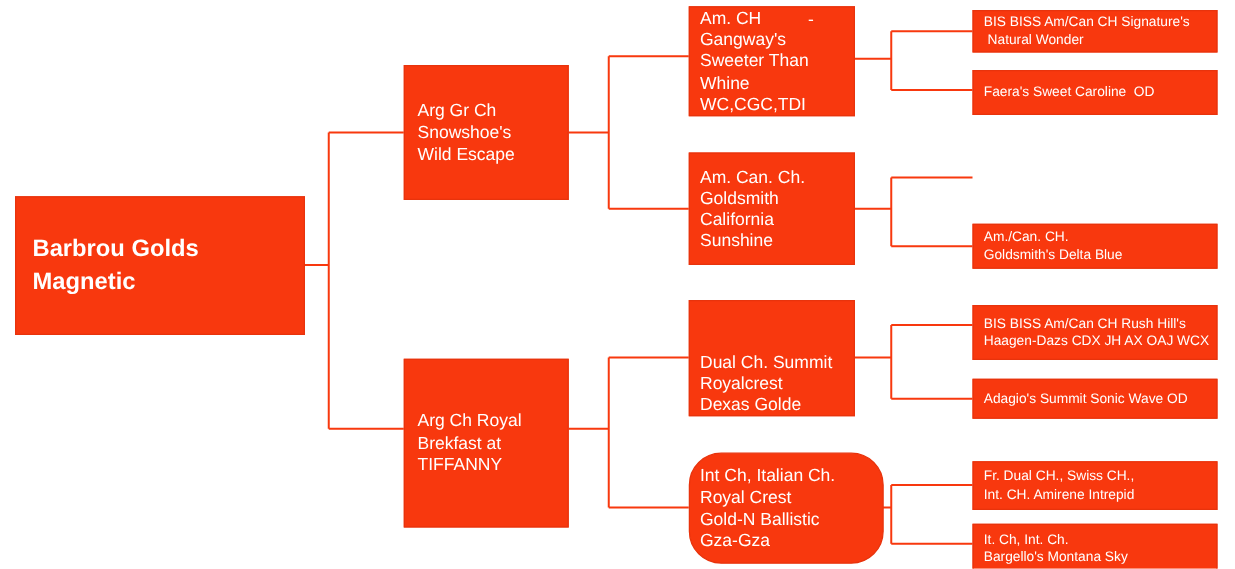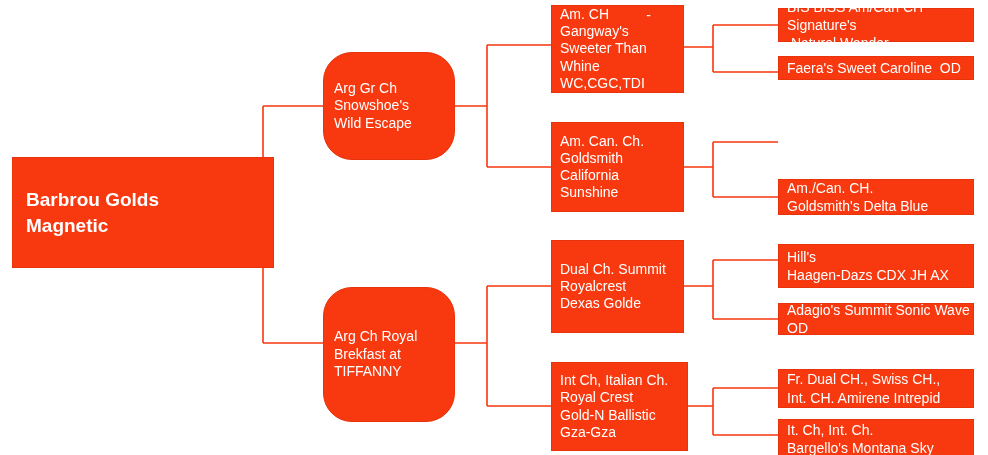--- a/index.html
+++ b/index.html
@@ -17,23 +17,23 @@
     color:var(--ink,#ffffff);
     display:flex;
     align-items:center;
     box-sizing:border-box;
   }
   .node .txt{
     white-space:pre-wrap;
     width:100%;
   }
   .lvl1{font-size:19px;font-weight:bold;line-height:1.32;padding-left:11px;}
-  .lvl2{font-size:14px;line-height:1.24;padding-left:10px;border-radius:29px;}
+  .lvl2{font-size:14px;line-height:1.24;padding-left:10px;}
   .lvl3{font-size:14px;line-height:1.22;padding-left:8px;}
-  .lvl4{font-size:14px;line-height:1.3;padding-left:8px;}
+  .lvl4{font-size:11px;line-height:1.3;padding-left:8px;}
   .stray-mark{
     position:absolute;
     top:2px;right:32px;
     font-size:14px;line-height:1;
     color:var(--ink,#ffffff);
   }
   svg.wires{position:absolute;left:0;top:0;width:988px;height:455px;}
   svg.wires path{stroke:var(--accent,#F8380E);stroke-width:1.6;fill:none;}
 </style>
 </head>
@@ -44,21 +44,21 @@
   <svg class="wires" viewBox="0 0 988 455" aria-hidden="true">
     <path d="M233 212 H263 M263 106 V343 M263 106 H323 M263 343 H323"></path>
     <path d="M455 106 H487 M487 45 V167 M487 45 H551 M487 167 H551"></path>
     <path d="M455 343 H487 M487 286 V406 M487 286 H551 M487 406 H551"></path>
     <path d="M684 47 H713 M713 25 V72 M713 25 H778 M713 72 H778"></path>
     <path d="M684 167 H713 M713 142 V197 M713 142 H778 M713 197 H778"></path>
     <path d="M684 286 H713 M713 260 V319 M713 260 H778 M713 319 H778"></path>
     <path d="M684 406 H713 M713 388 V435 M713 388 H778 M713 435 H778"></path>
   </svg>
 
-  <div class="node lvl1" style="left:12px;top:157px;width:262px;height:111px;padding-left:13px;">
+  <div class="node lvl1" style="left:12px;top:157px;width:232px;height:111px;padding-left:13px;">
     <span class="txt">Barbrou Golds
 Magnetic</span>
   </div>
 
   <div class="node lvl2" style="left:323px;top:52px;width:132px;height:108px;">
     <span class="txt">Arg Gr Ch
 Snowshoe's
 Wild Escape</span>
   </div>
   <div class="node lvl2" style="left:323px;top:287px;width:132px;height:135px;">
@@ -74,37 +74,37 @@
 Whine
 WC,CGC,TDI</span>
     <span class="stray-mark">-</span>
   </div>
   <div class="node lvl3" style="left:551px;top:122px;width:133px;height:90px;">
     <span class="txt">Am. Can. Ch.
 Goldsmith
 California
 Sunshine</span>
   </div>
-  <div class="node lvl3" style="left:551px;top:240px;width:133px;height:93px;">
+  <div class="node lvl3" style="left:551px;top:240px;width:133px;height:93px;align-items:flex-end;">
     <span class="txt">Dual Ch. Summit
 Royalcrest
 Dexas Golde</span>
   </div>
-  <div class="node lvl3" style="left:551px;top:362px;width:137px;height:89px;">
+  <div class="node lvl3" style="left:551px;top:362px;width:156px;height:89px;border-radius:26px;">
     <span class="txt">Int Ch, Italian Ch.
 Royal Crest
 Gold-N Ballistic
 Gza-Gza</span>
   </div>
 
   <div class="node lvl4" style="left:778px;top:8px;width:196px;height:34px;">
     <span class="txt">BIS BISS Am/Can CH Signature's
  Natural Wonder</span>
   </div>
-  <div class="node lvl4" style="left:778px;top:56px;width:196px;height:24px;">
+  <div class="node lvl4" style="left:778px;top:56px;width:196px;height:36px;">
     <span class="txt">Faera's Sweet Caroline  OD</span>
   </div>
   <div class="node lvl4" style="left:778px;top:179px;width:196px;height:36px;">
     <span class="txt">Am./Can. CH.
 Goldsmith's Delta Blue</span>
   </div>
   <div class="node lvl4" style="left:778px;top:244px;width:196px;height:44px;">
     <span class="txt">BIS BISS Am/Can CH Rush Hill's
 Haagen-Dazs CDX JH AX OAJ WCX</span>
   </div>

